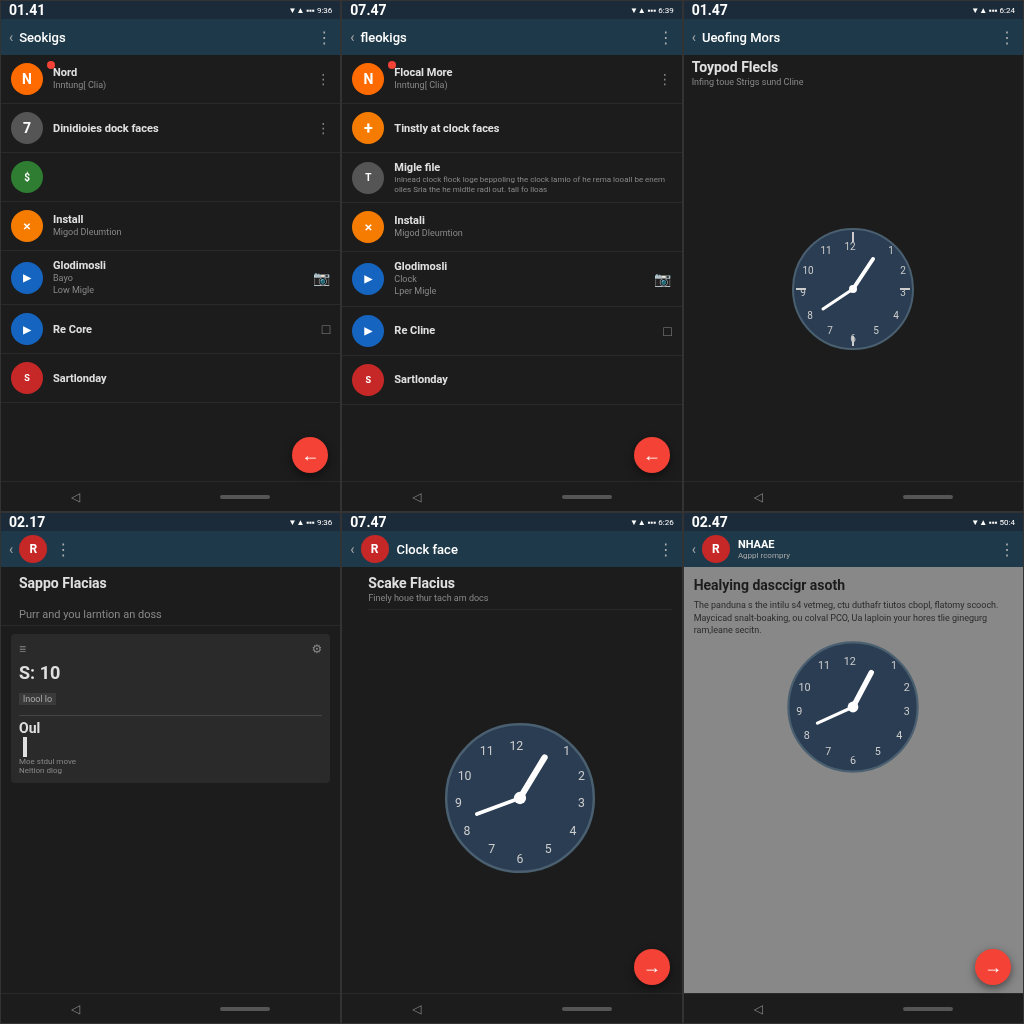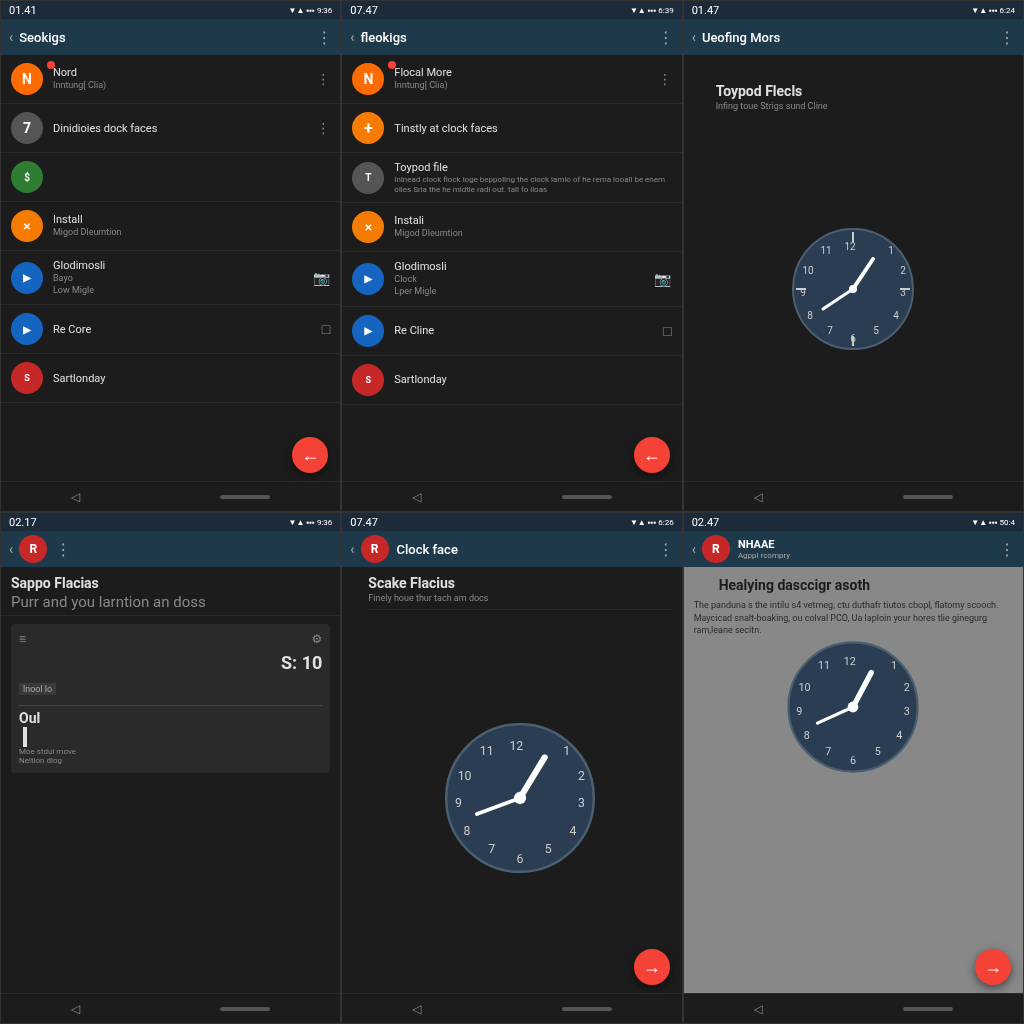--- a/index.html
+++ b/index.html
@@ -29,22 +29,22 @@
       background: #1c2b3a;
       display: flex;
       justify-content: space-between;
       align-items: center;
       padding: 2px 8px;
       height: 18px;
       flex-shrink: 0;
     }
     .status-time {
       color: #fff;
-      font-size: 11px;
-      font-weight: 400;
+      font-size: 14px;
+      font-weight: 700;
     }
     .status-icons {
       color: #fff;
       font-size: 8px;
       display: flex;
       gap: 3px;
       align-items: center;
     }
 
     
@@ -100,21 +100,21 @@
       font-size: 14px;
       color: #fff;
       font-weight: bold;
     }
     .list-item-text {
       flex: 1;
     }
     .list-item-title {
       color: #e0e0e0;
       font-size: 11px;
-      font-weight: 400;
+      font-weight: 700;
     }
     .list-item-subtitle {
       color: #888;
       font-size: 9px;
       line-height: 1.3;
       margin-top: 1px;
     }
     .list-item-action {
       color: #888;
       font-size: 14px;
@@ -165,21 +165,21 @@
       cursor: pointer;
     }
 
     
     .clock-screen-content {
       flex: 1;
       display: flex;
       flex-direction: column;
       align-items: center;
       background: #1c1c1c;
-      padding: 24px;
+      padding: 0;
     }
 
     .clock-title-area {
       width: 100%;
       padding: 4px 8px;
       margin-bottom: 6px;
     }
     .clock-main-title {
       color: #e0e0e0;
       font-size: 14px;
@@ -199,31 +199,31 @@
       margin: auto;
     }
 
     .analog-clock svg {
       width: 100%;
       height: 100%;
     }
 
     
     .settings-header {
-      padding: 8px 10px 4px;
+      padding: 8px 18px 4px;
     }
     .settings-main-title {
       color: #e0e0e0;
       font-size: 14px;
       font-weight: bold;
     }
     .settings-subtitle {
       color: #888;
-      font-size: 15px;
-      margin-top: 2px;
+      font-size: 11px;
+      margin-top: 17px;
     }
     .widget-preview {
       background: #2a2a2a;
       border-radius: 4px;
       margin: 8px 10px;
       padding: 8px;
       width: calc(100% - 20px);
     }
     .widget-preview-header {
       display: flex;
@@ -231,21 +231,20 @@
       align-items: center;
       margin-bottom: 6px;
     }
     .widget-menu-icon { color: #888; font-size: 12px; }
     .widget-settings-icon { color: #888; font-size: 12px; }
     .widget-time {
       color: #e0e0e0;
       font-size: 18px;
       font-weight: bold;
       margin-bottom: 4px;
-      text-align: right;
     }
     .widget-label {
       color: #aaa;
       font-size: 9px;
       background: #3a3a3a;
       padding: 1px 4px;
       border-radius: 0;
       display: inline-block;
       margin-bottom: 6px;
     }
@@ -256,21 +255,20 @@
     }
     .widget-mode {
       color: #888;
       font-size: 8px;
     }
     .desc-title {
       color: #1c1c1c;
       font-size: 14px;
       font-weight: bold;
       margin-bottom: 6px;
-      margin-left: 25px;
     }
     .desc-body {
       color: #2a2a2a;
       font-size: 9px;
       line-height: 1.4;
     }
 
     .icon-circle-orange { background: #ff6b00; }
     .icon-circle-green { background: #2e7d32; }
     .icon-circle-gray { background: #555; }
@@ -397,21 +395,21 @@
     </div>
     <div class="list-item">
       <div class="list-item-icon icon-circle-amber" style="font-size:16px;">+</div>
       <div class="list-item-text">
         <div class="list-item-title">Tinstly at clock faces</div>
       </div>
     </div>
     <div class="list-item list-item-long">
       <div class="list-item-icon icon-circle-gray" style="font-size:10px;">T</div>
       <div class="list-item-text">
-        <div class="list-item-title">Toypod file</div>
+        <div class="list-item-title">Migle file</div>
         <div class="list-item-subtitle">Inlnead clock flock loge beppoling the clock lamio of he rema looall be enem oiles Sria the he midtle radi out. tall fo lloas</div>
       </div>
     </div>
     <div class="list-item">
       <div class="list-item-icon icon-circle-amber" style="font-size:10px;">✕</div>
       <div class="list-item-text">
         <div class="list-item-title">Instali</div>
         <div class="list-item-subtitle">Migod Dleumtion</div>
       </div>
     </div>

